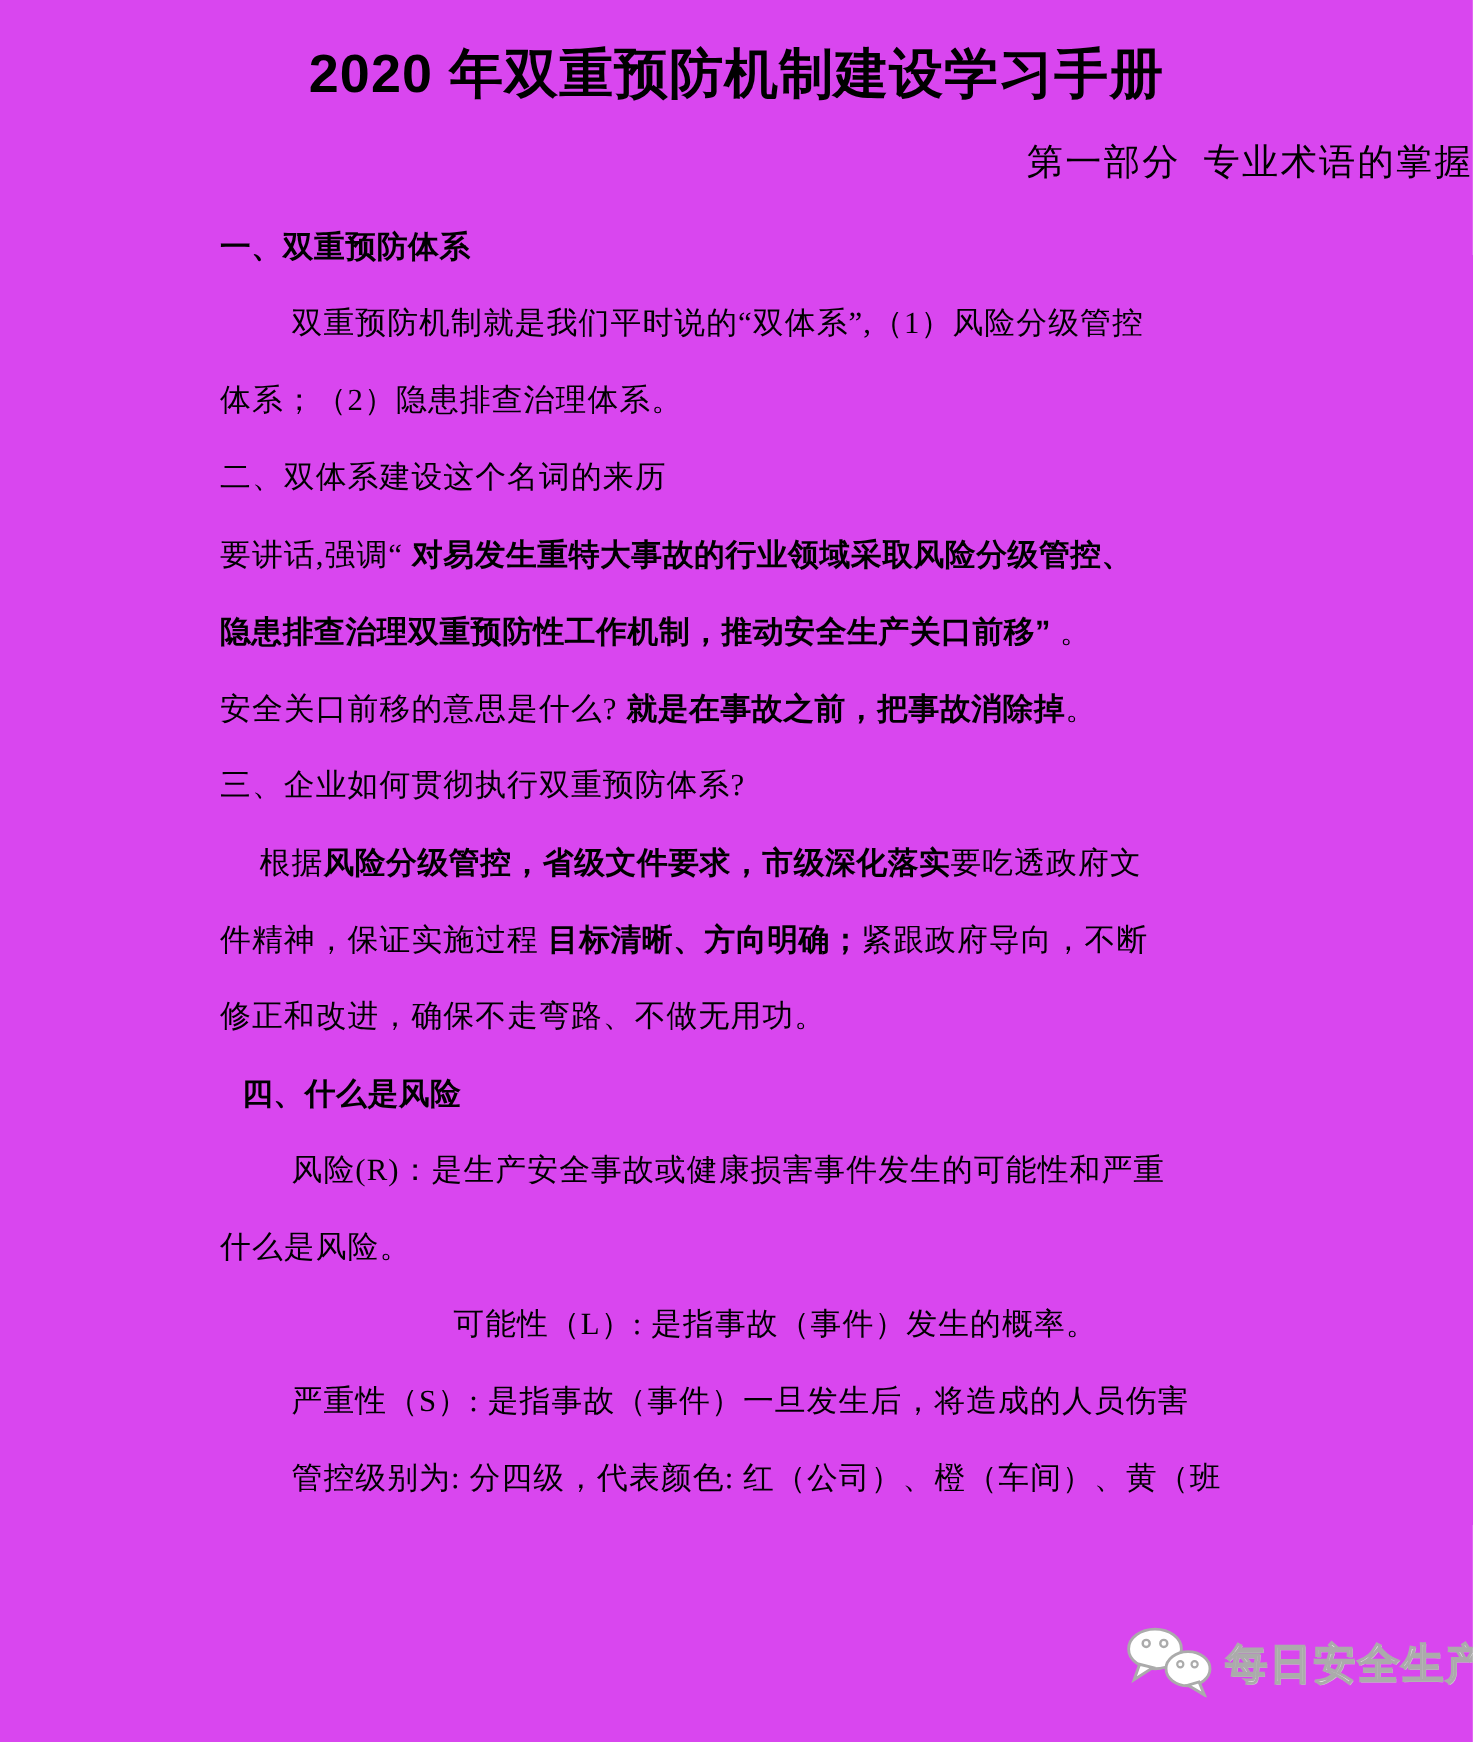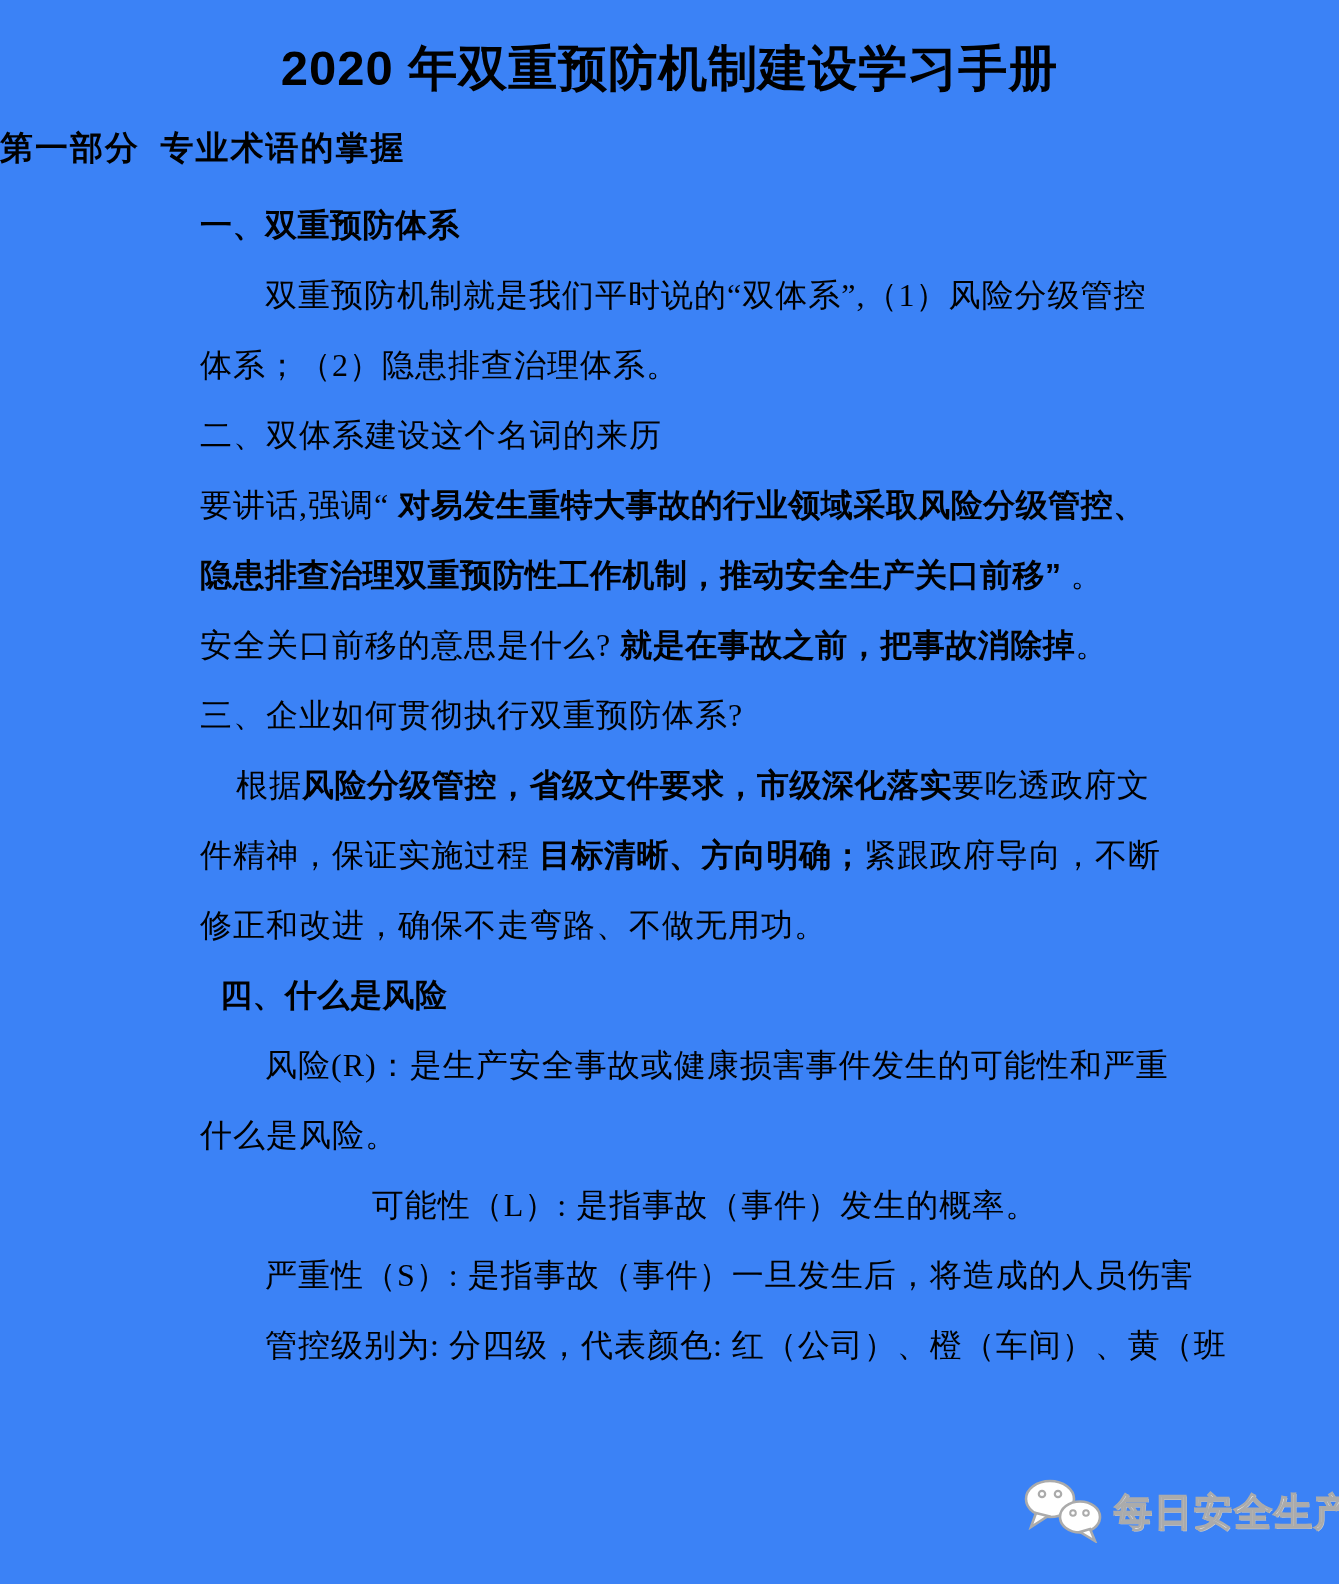--- a/index.html
+++ b/index.html
@@ -1,20 +1,20 @@
 <!DOCTYPE html>
 <html><head>
 <meta charset="utf-8">
 <style>
   html, body { margin: 0; padding: 0; background: #ffffff; }
   .page {
     position: relative;
     width: 1339px;
     height: 1584px;
-    background: #3b82f6;
+    background: #d946ef;
     overflow: hidden;
     color: #000000;
     font-family: "Liberation Serif", "DejaVu Serif", serif;
   }
   .doc-title {
     position: absolute;
     top: 30px; left: 0;
     width: 100%;
     height: 76px;
     line-height: 76px;
@@ -24,36 +24,36 @@
     font-family: "Liberation Sans", "DejaVu Sans", sans-serif;
     letter-spacing: 1px;
     white-space: pre;
   }
   .doc-subtitle {
     position: absolute;
     top: 120px; left: 0;
     width: 100%;
     height: 56px;
     line-height: 56px;
-    text-align: left;
+    text-align: right;
     font-size: 33px;
-    font-weight: 700;
+    font-weight: 400;
     letter-spacing: 2px;
     white-space: pre;
   }
   .doc-body {
     position: absolute;
     top: 190px;
     left: 200px;
     width: 945px;
   }
   .line {
     height: 70px;
     line-height: 70px;
-    font-size: 32px;
+    font-size: 28px;
     letter-spacing: 1px;
     white-space: pre;
   }
   .line span.b {
     font-weight: 700;
     font-family: "Liberation Sans", "DejaVu Sans", sans-serif;
     letter-spacing: 0.5px;
   }
   .watermark {
     position: absolute;

